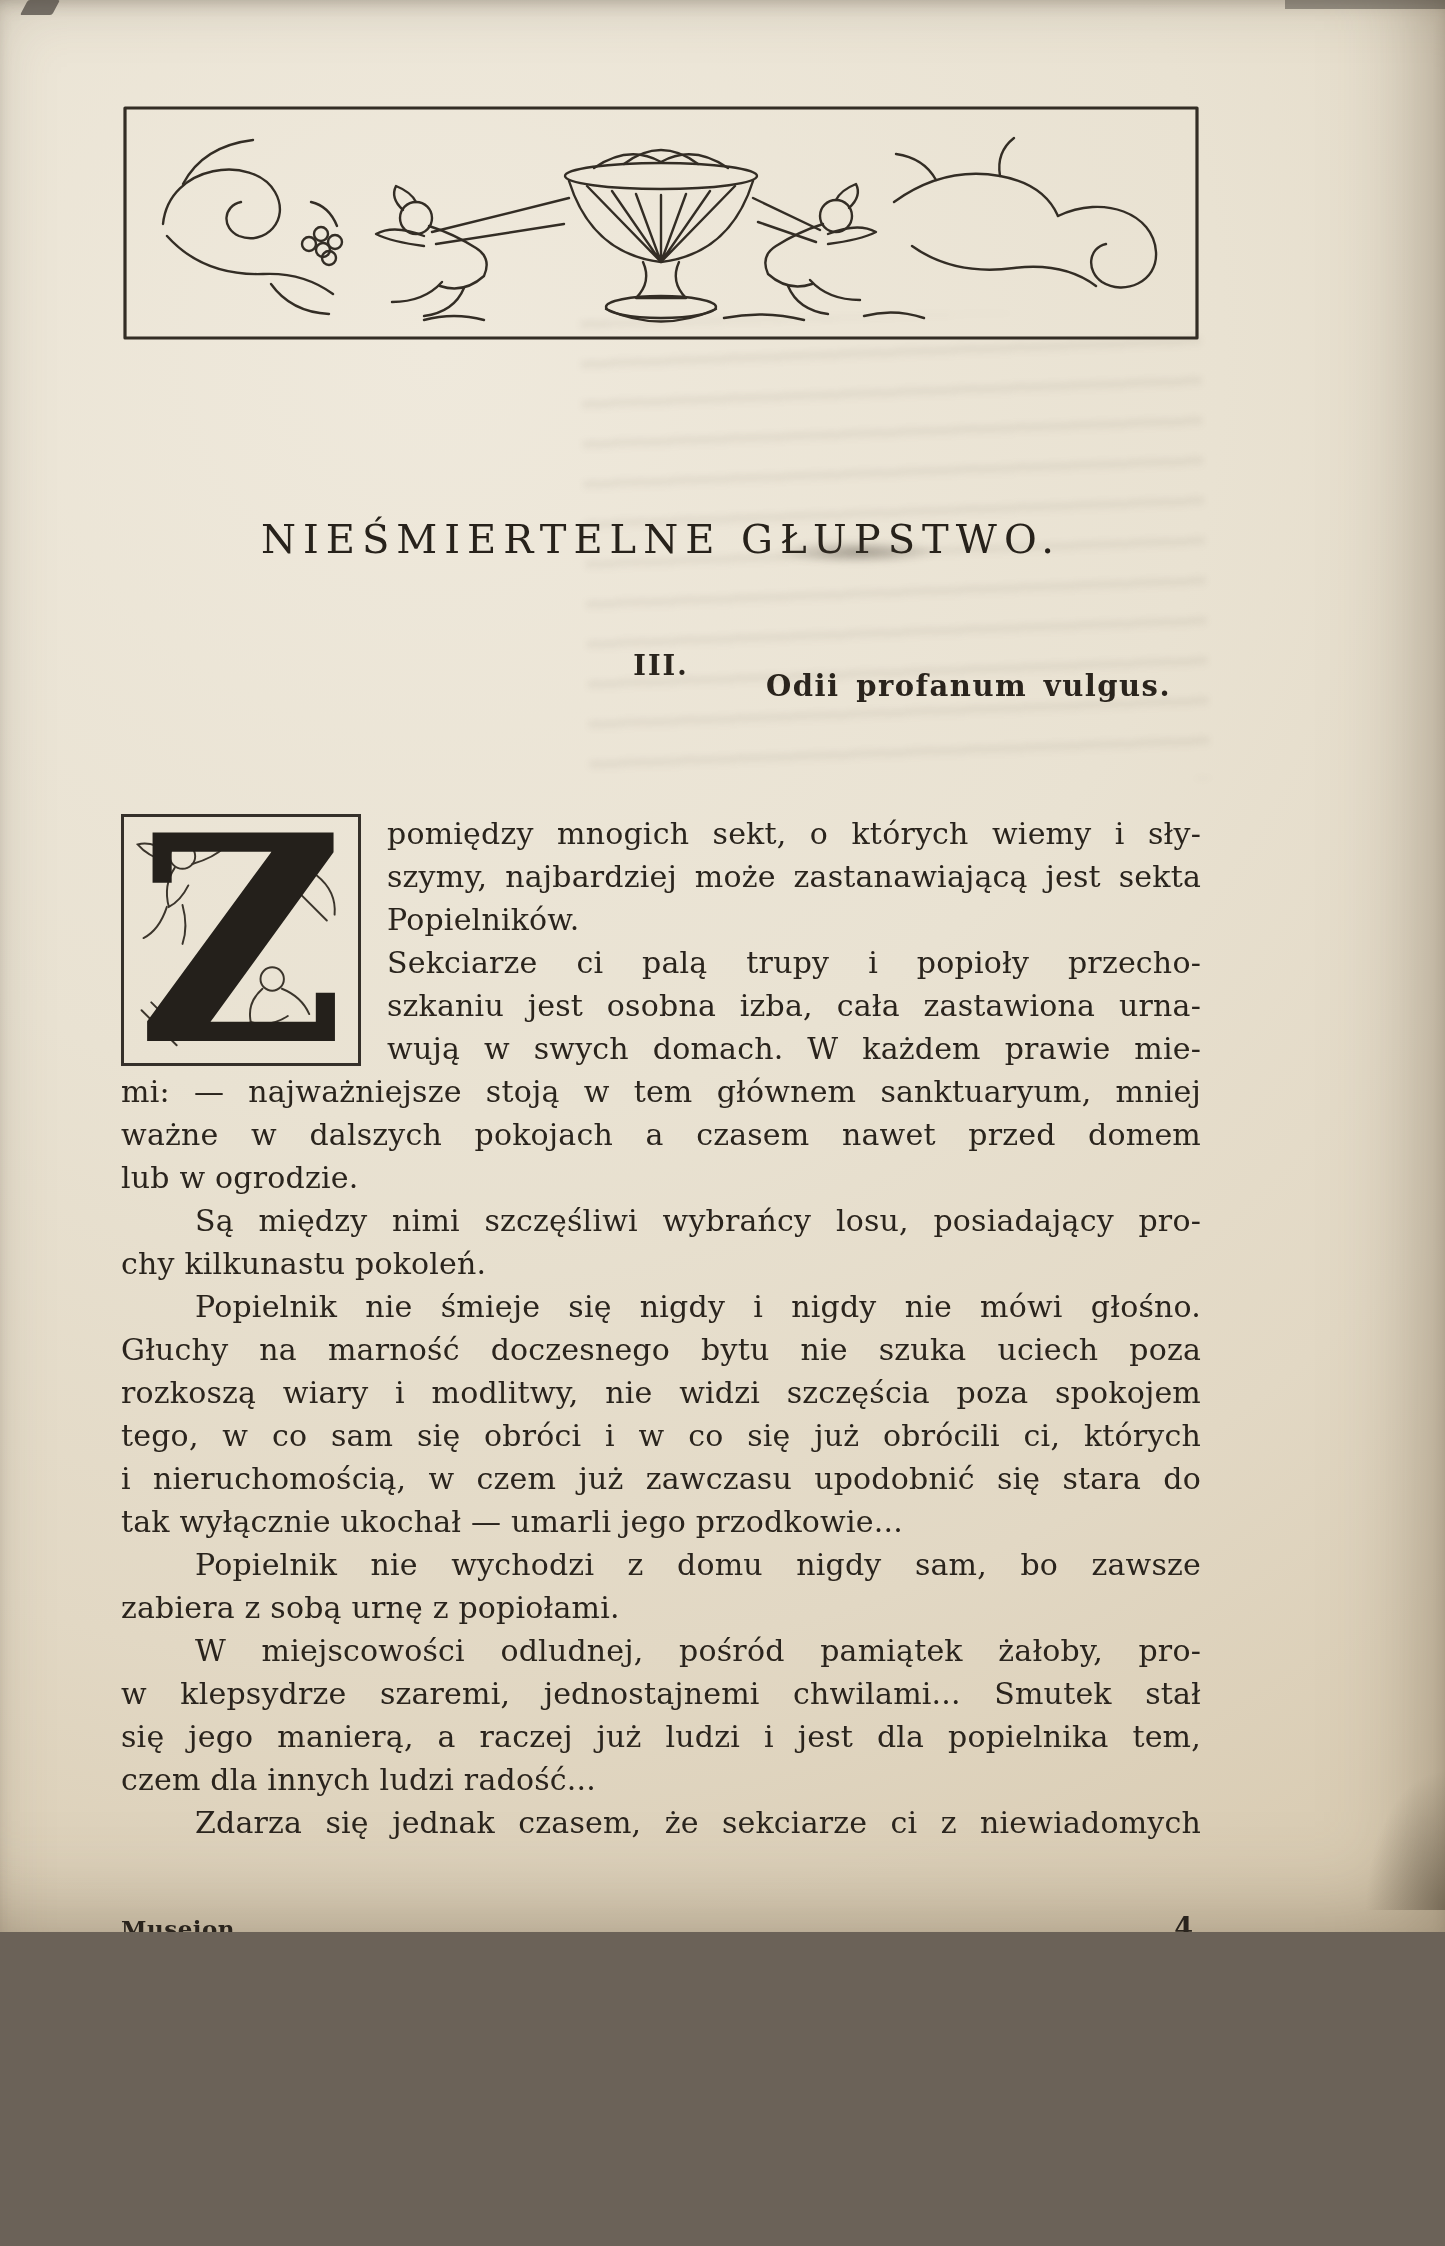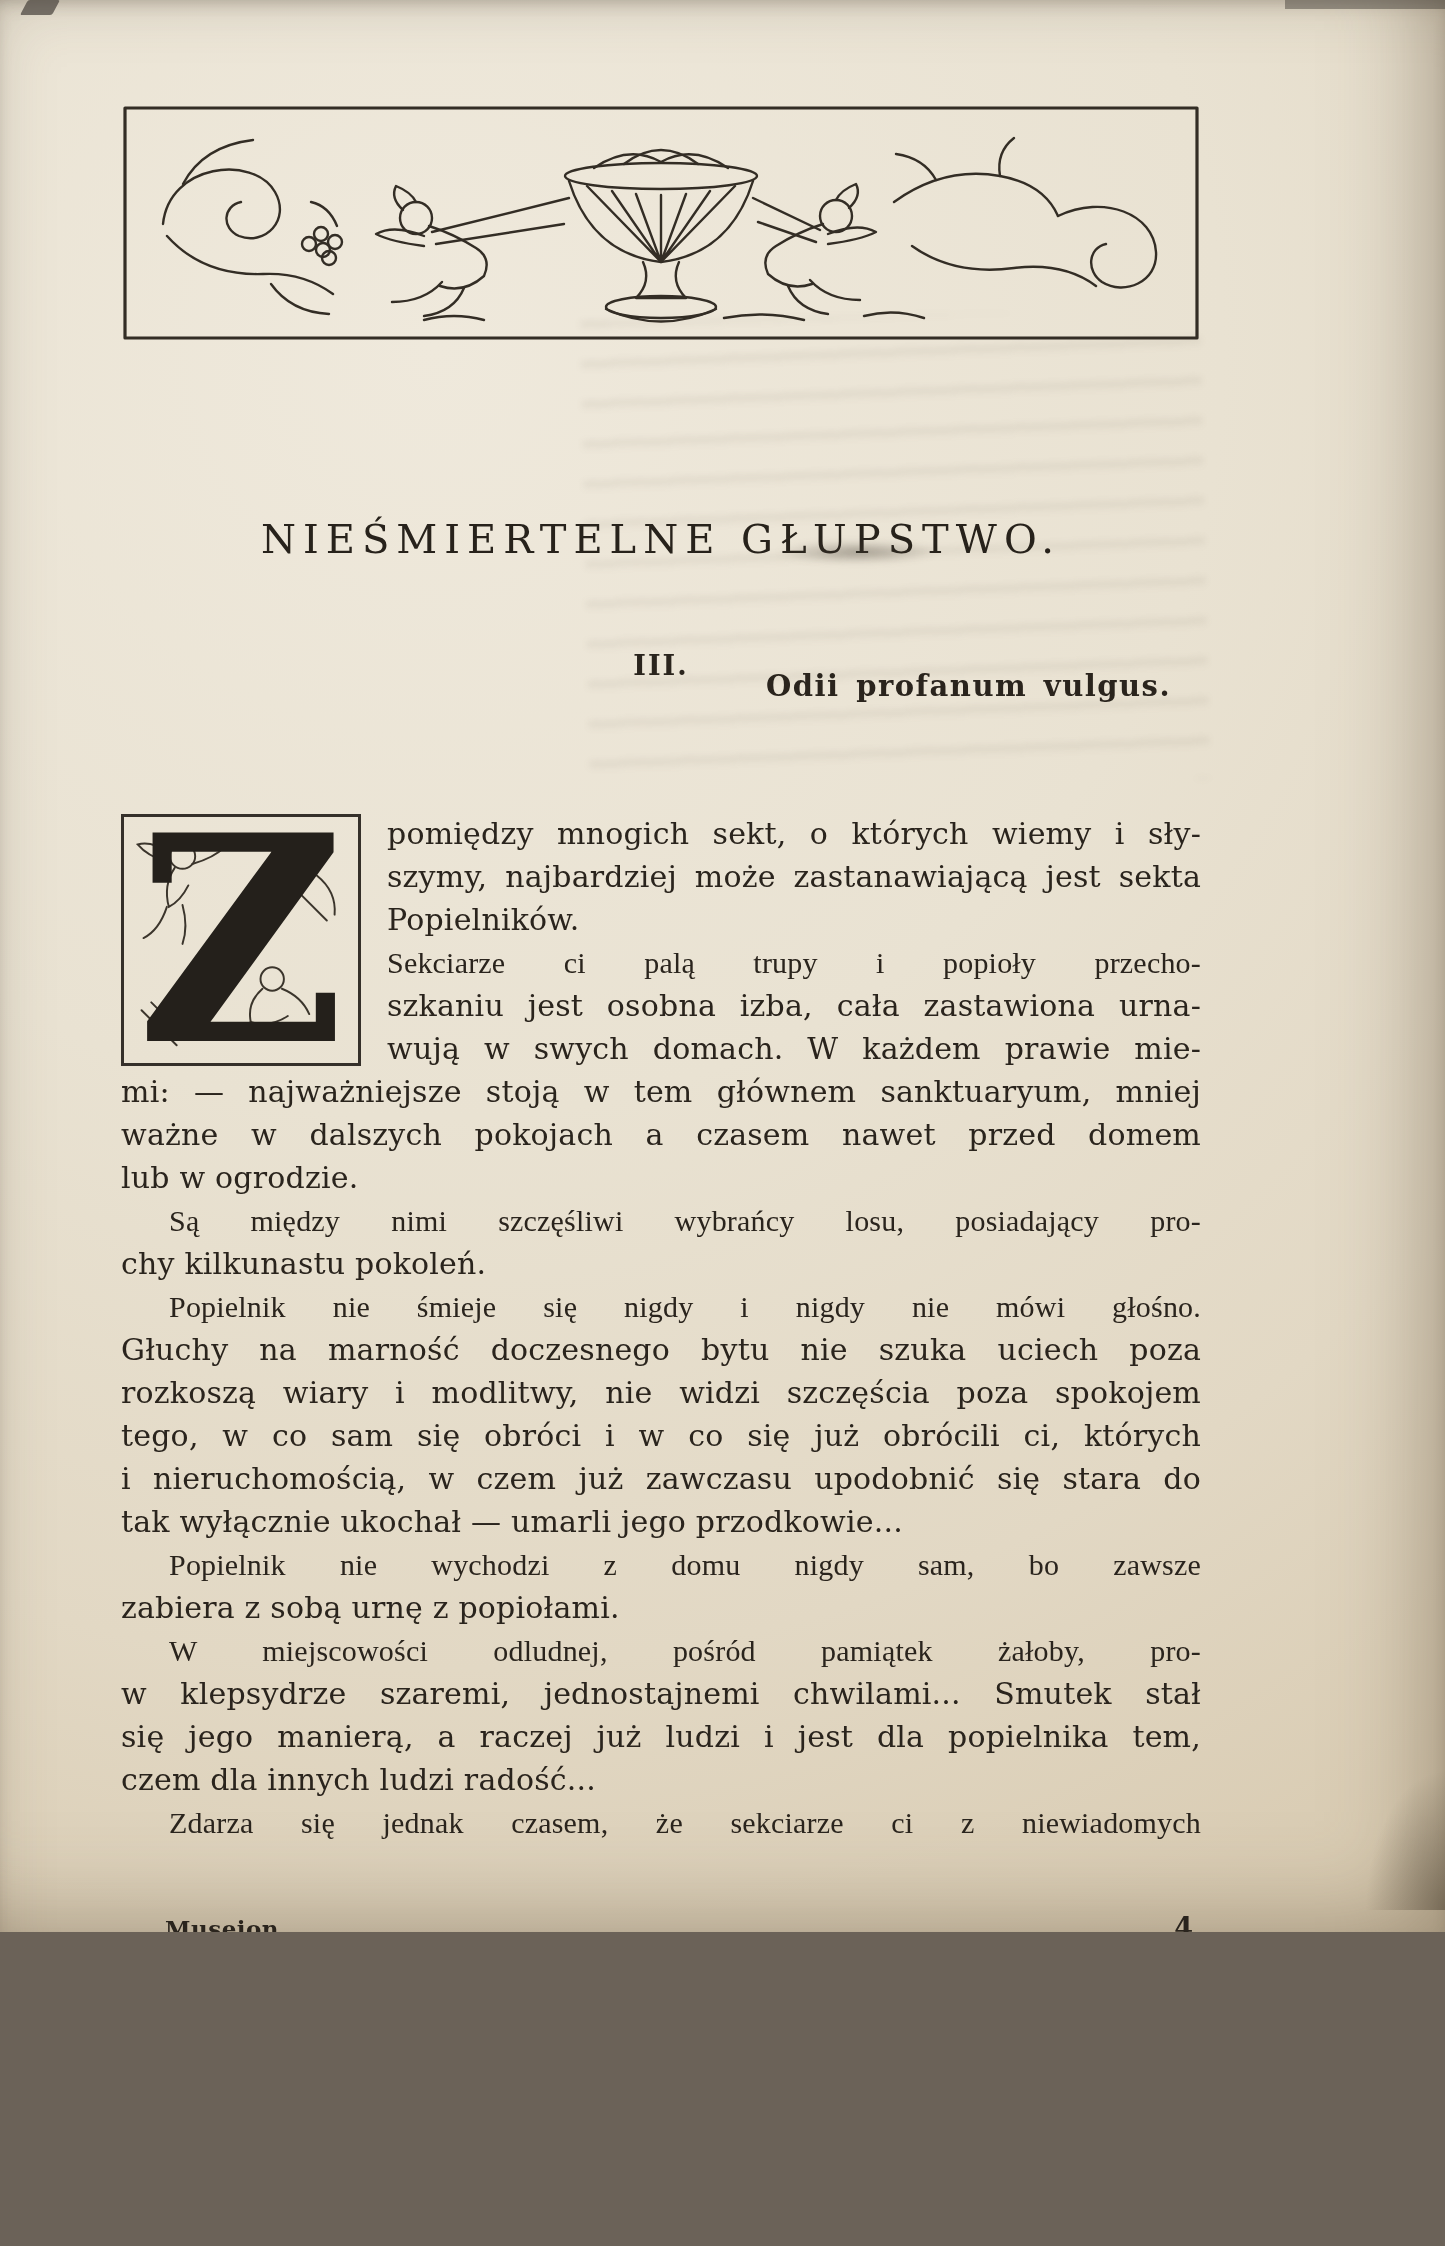--- a/index.html
+++ b/index.html
@@ -67,21 +67,21 @@
   }
   .epigraph span{display:inline-block; margin-left:645px;}
 
   
   .body-text{
     position:absolute; left:121px; top:812px; width:1080px;
     font-size:30px; line-height:43px; letter-spacing:.2px; color:#2a241d;
   }
   .line{text-align:justify; text-align-last:justify; white-space:normal;}
   .line.end{text-align-last:left;}
-  .line.indent{padding-left:48px;font-family:Liberation Serif, serif;}
+  .line.indent{padding-left:74px;}
 
   
   .dropcap{
     float:left; position:relative;
     width:240px; height:252px;
     margin:2px 26px 0 0;
     border:3px solid #35302a;
     box-sizing:border-box;
     overflow:hidden;
   }
@@ -91,21 +91,21 @@
     display:flex; align-items:center; justify-content:center;
     font-size:286px; line-height:246px; font-weight:700; color:#24201b;
     font-family:"DejaVu Serif", serif;
   }
 
   
   .footer{
     position:absolute; left:121px; top:1912px; width:1080px;
     display:flex; justify-content:space-between; align-items:baseline;
   }
-  .running-title{font-size:23px; font-weight:700; letter-spacing:.5px;margin-left:44px;}
+  .running-title{font-size:23px; font-weight:700; letter-spacing:.5px;}
   .page-number{font-size:27px; font-weight:700; margin-right:8px;}
 </style>
 </head>
 <body>
 
 <div class="page">
 
   <div class="ghost"></div>
   <div class="corner-tl"></div>
   <div class="corner-tr"></div>

